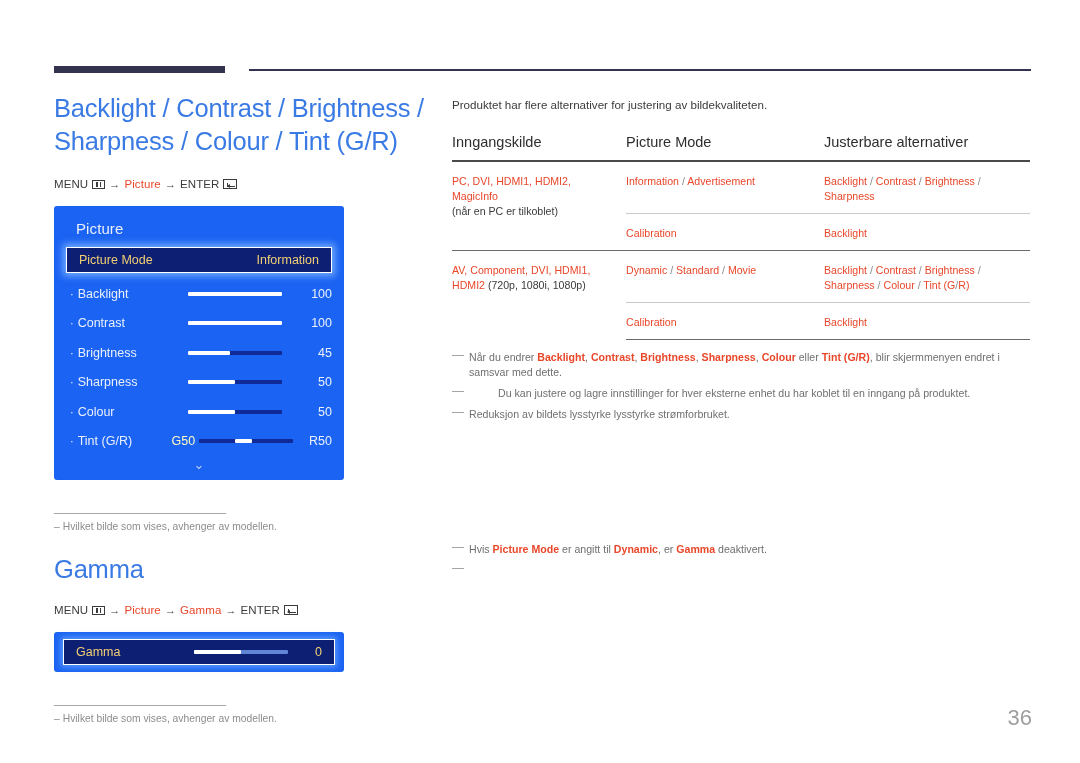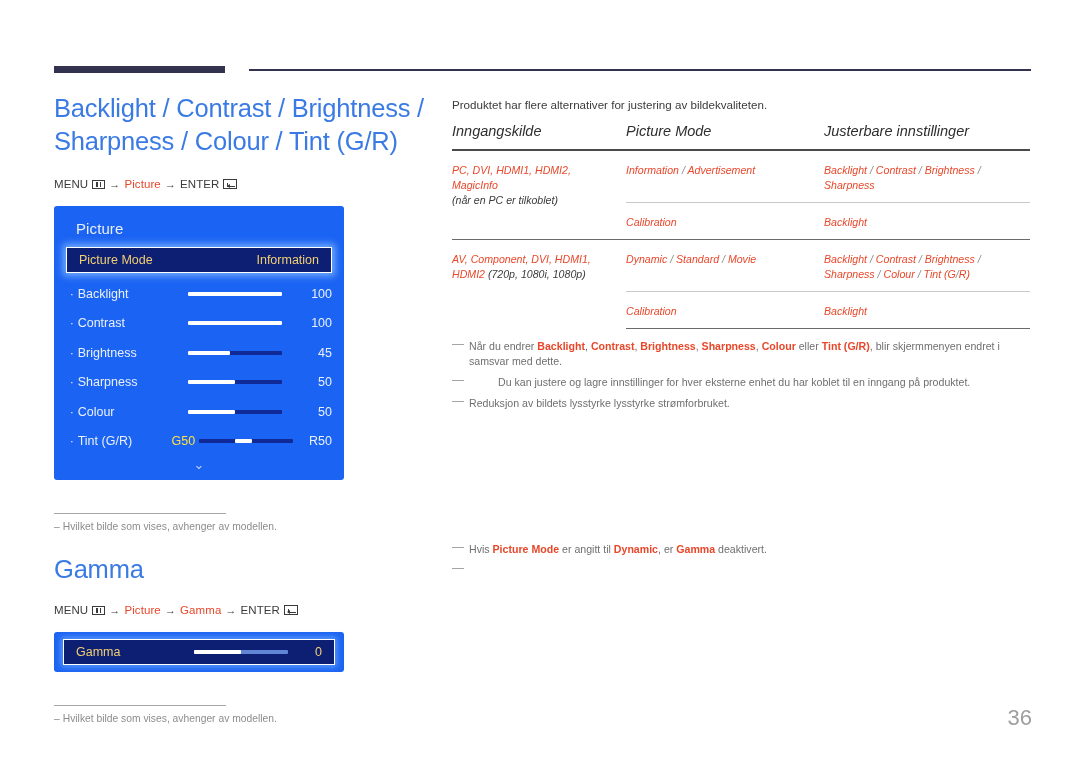--- a/index.html
+++ b/index.html
@@ -187,21 +187,21 @@
     width: 18%;
   }
   .osd-row .val {
     width: 42px;
     text-align: right;
     font-size: 12.5px;
     color: #eaf0fb;
   }
   .osd-row .side-lbl {
     font-size: 12.5px;
-    color: #fde047;
+    color: #fef9c3;
     width: 30px;
   }
   .osd-row .side-lbl.left  { text-align: left; }
   .osd-chevron {
     text-align: center;
     color: #bcd2f6;
     font-size: 13px;
     line-height: 10px;
     padding-top: 4px;
     letter-spacing: 0;
@@ -264,27 +264,26 @@
   
   .right-col {
     position: absolute;
     left: 452px;
     top: 98px;
     width: 578px;
   }
   .intro {
     font-size: 11.6px;
     color: #3b3b3b;
-    margin-bottom: 12px;
+    margin-bottom: 23px;
   }
   table.spec {
     width: 100%;
     border-collapse: collapse;
     table-layout: fixed;
-    font-style: italic;
   }
   table.spec col.c1 { width: 174px; }
   table.spec col.c2 { width: 198px; }
   table.spec col.c3 { width: 206px; }
   table.spec th {
     text-align: left;
     font-size: 14.5px;
     font-weight: normal;
     color: #2e2e2e;
     padding: 0 0 10px 0;
@@ -483,21 +482,21 @@
   <table class="spec">
     <colgroup>
         <col class="c1">
         <col class="c2">
         <col class="c3">
       </colgroup>
     <thead>
       <tr>
         <th>Inngangskilde</th>
         <th>Picture Mode</th>
-        <th>Justerbare innstillinger</th>
+        <th>Justerbare alternativer</th>
       </tr>
     </thead>
     <tbody>
       <tr>
         <td rowspan="2">
           <span>PC, DVI, HDMI1, HDMI2, MagicInfo</span><br>
           <span class="blk">(når en PC er tilkoblet)</span>
         </td>
         <td>Information <span style="color:#8a8a8a">/</span> Advertisement</td>
         <td>Backlight <span style="color:#8a8a8a">/</span> Contrast <span style="color:#8a8a8a">/</span> Brightness <span style="color:#8a8a8a">/</span> Sharpness</td>

